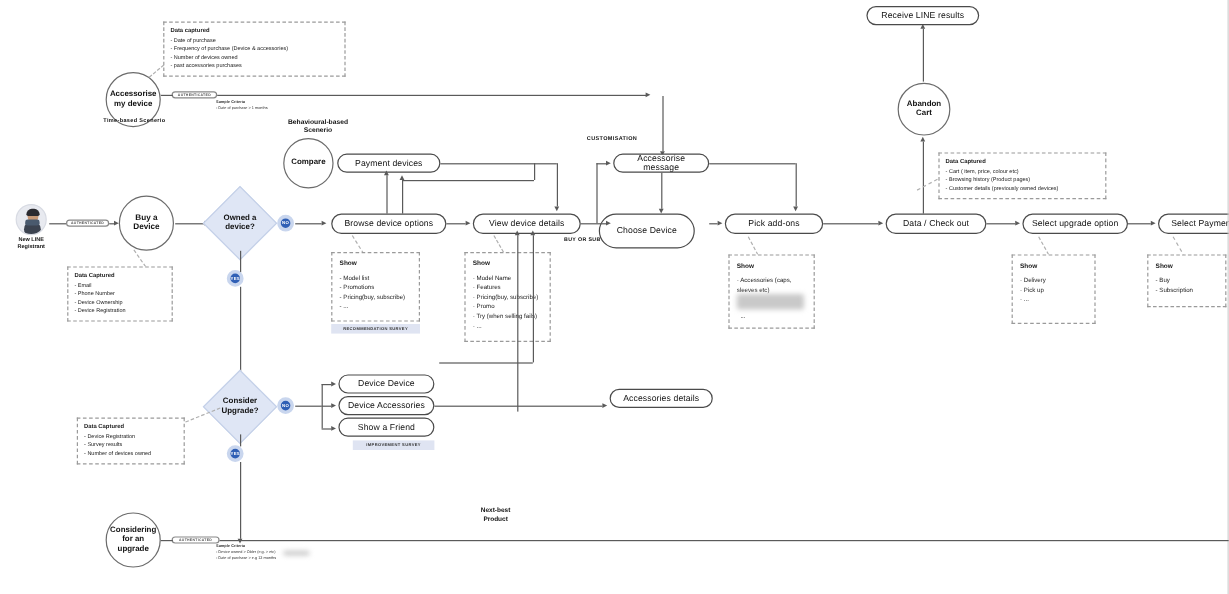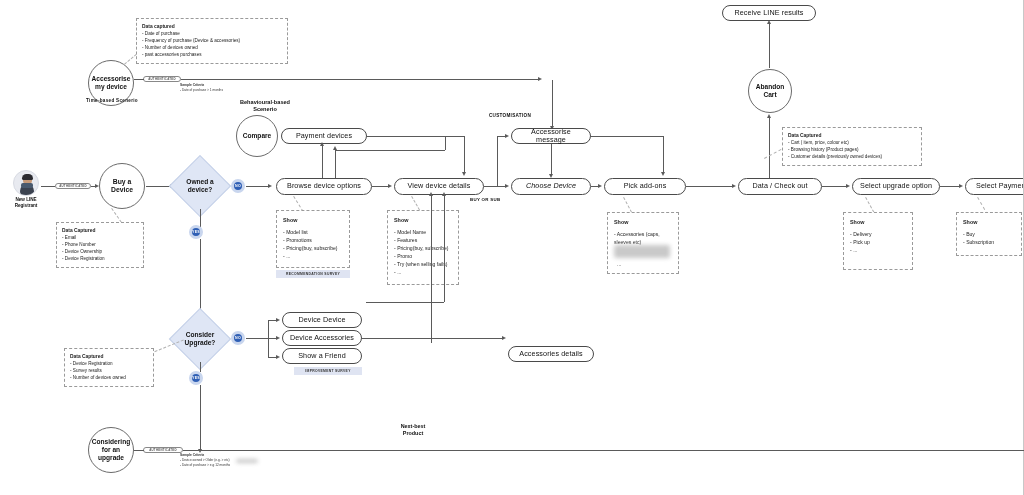--- a/index.html
+++ b/index.html
@@ -212,21 +212,21 @@
   <div class="ln lnv" style="left:444px;top:196px;height:106px;"></div>
   <div class="ln lnh" style="left:366px;top:302px;width:78px;"></div>
   <div class="arr arr-u" style="left:441.6px;top:192px;"></div>
 
   <div class="abs ftxt small" style="left:489px;top:113px;width:66px;text-align:left;">CUSTOMISATION</div>
   <div class="ln lnv" style="left:552px;top:80px;height:46px;"></div>
   <div class="arr arr-d" style="left:549.6px;top:126px;"></div>
 
   <div class="abs pill" style="left:511px;top:128px;width:80px;height:16px;">Accessorise message</div>
 
-  <div class="abs pill" style="left:511px;top:178px;width:80px;height:17px;font-style:italic;">Choose Device</div>
+  <div class="abs pill" style="left:499px;top:178px;width:80px;height:29px;">Choose Device</div>
   <div class="abs ftxt small" style="left:470px;top:197px;width:56px;text-align:left;font-size:4.4px;">BUY OR SUB</div>
 
   <div class="ln lnh" style="left:484px;top:186px;width:21px;"></div>
   <div class="arr arr-r" style="left:505px;top:183.5px;"></div>
 
   <div class="ln lnv" style="left:497px;top:136px;height:50px;"></div>
   <div class="ln lnh" style="left:497px;top:136px;width:8px;"></div>
   <div class="arr arr-r" style="left:505px;top:133.5px;"></div>
 
   <div class="ln lnv" style="left:551px;top:144px;height:30px;"></div>
@@ -319,21 +319,21 @@
   <div class="ln lnh" style="left:268px;top:357px;width:8px;"></div>
   <div class="arr arr-r" style="left:276px;top:354.5px;"></div>
 
   <div class="abs pill" style="left:282px;top:312px;width:80px;height:16px;">Device Device</div>
   <div class="abs pill" style="left:282px;top:330px;width:80px;height:16px;">Device Accessories</div>
   <div class="abs pill" style="left:282px;top:348px;width:80px;height:16px;">Show a Friend</div>
   <div class="abs survey" style="left:294px;top:367px;width:68px;height:8px;">IMPROVEMENT SURVEY</div>
 
   <div class="ln lnh" style="left:362px;top:338px;width:140px;"></div>
   <div class="arr arr-r" style="left:502px;top:335.5px;"></div>
-  <div class="abs pill" style="left:508px;top:346px;width:86px;height:16px;">Accessories details</div>
+  <div class="abs pill" style="left:508px;top:324px;width:86px;height:16px;">Accessories details</div>
 
   <div class="ln lnv" style="left:200px;top:362px;height:10px;"></div>
   <div class="abs badge" style="left:189px;top:371px;width:14px;height:14px;">YES</div>
   <div class="ln lnv" style="left:200px;top:385px;height:64px;"></div>
   <div class="arr arr-d" style="left:197.6px;top:449px;"></div>
 
   <div class="dln" style="left:150px;top:353px;width:36px;transform:rotate(-22deg);"></div>
   <div class="abs note" style="left:64px;top:348px;width:90px;">
     <span class="note-title">Data Captured</span>
     <ul>

